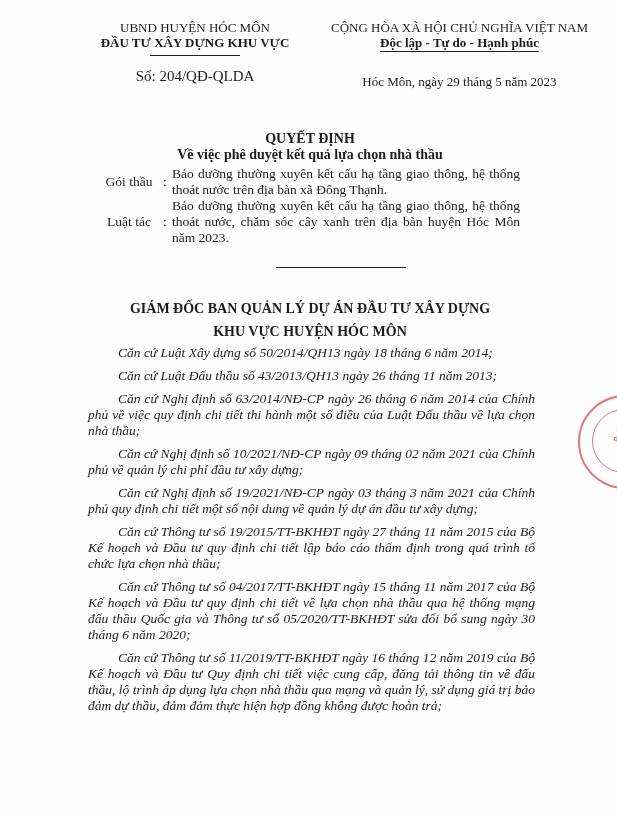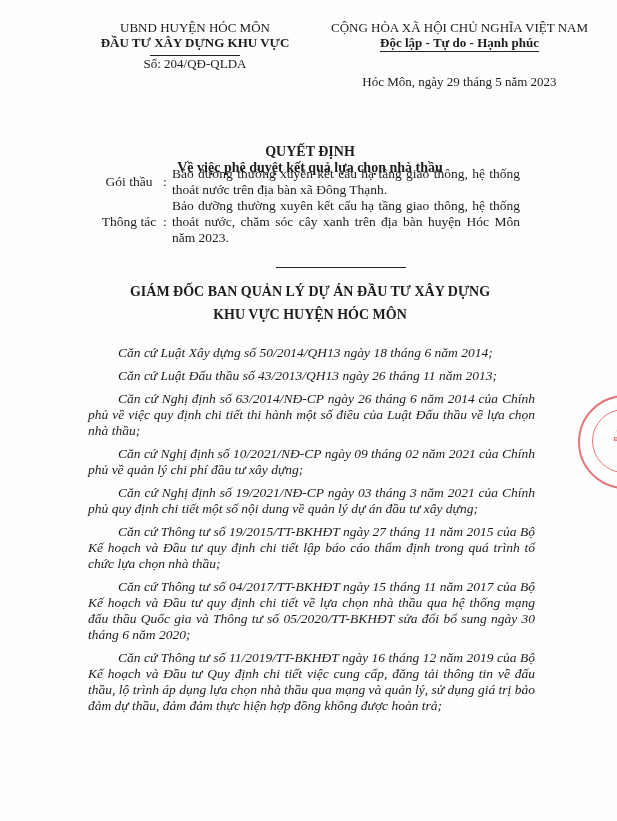--- a/index.html
+++ b/index.html
@@ -24,21 +24,21 @@
       text-align: center;
       font-size: 13px;
       line-height: 15px;
     }
     .hdr-left .l1 { font-weight: normal; }
     .hdr-left .l2, .hdr-left .l3 { font-weight: bold; }
     .hdr-left .rule {
       width: 90px; height: 1px; background: #222; margin: 5px auto 0 auto;
     }
     .hdr-left .num {
-      font-size: 13px;
+      margin-top: 13px; font-size: 15px;
     }
 
     
     .hdr-right {
       left: 302px; top: 20px; width: 315px;
       text-align: center;
       font-size: 13px;
       line-height: 15px;
     }
     .hdr-right .l1 { font-weight: normal; }
@@ -48,21 +48,21 @@
       border-bottom: 1px solid #222;
       padding-bottom: 1px;
     }
     .hdr-right .date {
       margin-top: 22px;
       font-size: 13px;
     }
 
     
     .title {
-      left: 90px; top: 144px; width: 440px;
+      left: 90px; top: 131px; width: 440px;
       text-align: center;
       font-weight: bold;
       font-size: 14px;
       line-height: 16px;
     }
 
     
     .meta {
       left: 100px; top: 166px; width: 420px;
       font-size: 13.5px;
@@ -74,21 +74,21 @@
     }
     .meta-label { width: 58px; flex: none; text-align: center; }
     .meta-colon { width: 14px; flex: none; text-align: center; }
     .meta-val { flex: 1; text-align: justify; }
 
     .mid-rule {
       left: 276px; top: 267px; width: 130px; height: 1px; background: #222;
     }
 
     .subtitle {
-      left: 100px; top: 280px; width: 420px;
+      left: 100px; top: 297px; width: 420px;
       text-align: center;
       font-weight: bold;
       font-size: 14px;
       line-height: 23px;
     }
 
     
     .bases {
       left: 88px; top: 345px; width: 447px;
       font-style: italic;
@@ -141,21 +141,21 @@
   <div>Về việc phê duyệt kết quả lựa chọn nhà thầu</div>
 </div>
 
 <div class="abs meta">
   <div class="meta-row">
     <div class="meta-label">Gói thầu</div>
     <div class="meta-colon">:</div>
     <div class="meta-val">Bảo dưỡng thường xuyên kết cấu hạ tầng giao thông, hệ thống thoát nước trên địa bàn xã Đông Thạnh.</div>
   </div>
   <div class="meta-row">
-    <div class="meta-label">Thông tác</div>
+    <div class="meta-label">Luật tác</div>
     <div class="meta-colon">:</div>
     <div class="meta-val">Bảo dưỡng thường xuyên kết cấu hạ tầng giao thông, hệ thống thoát nước, chăm sóc cây xanh trên địa bàn huyện Hóc Môn năm 2023.</div>
   </div>
 </div>
 
 <div class="abs mid-rule"></div>
 
 <div class="abs subtitle">
   <div>GIÁM ĐỐC BAN QUẢN LÝ DỰ ÁN ĐẦU TƯ XÂY DỰNG</div>
   <div>KHU VỰC HUYỆN HÓC MÔN</div>

